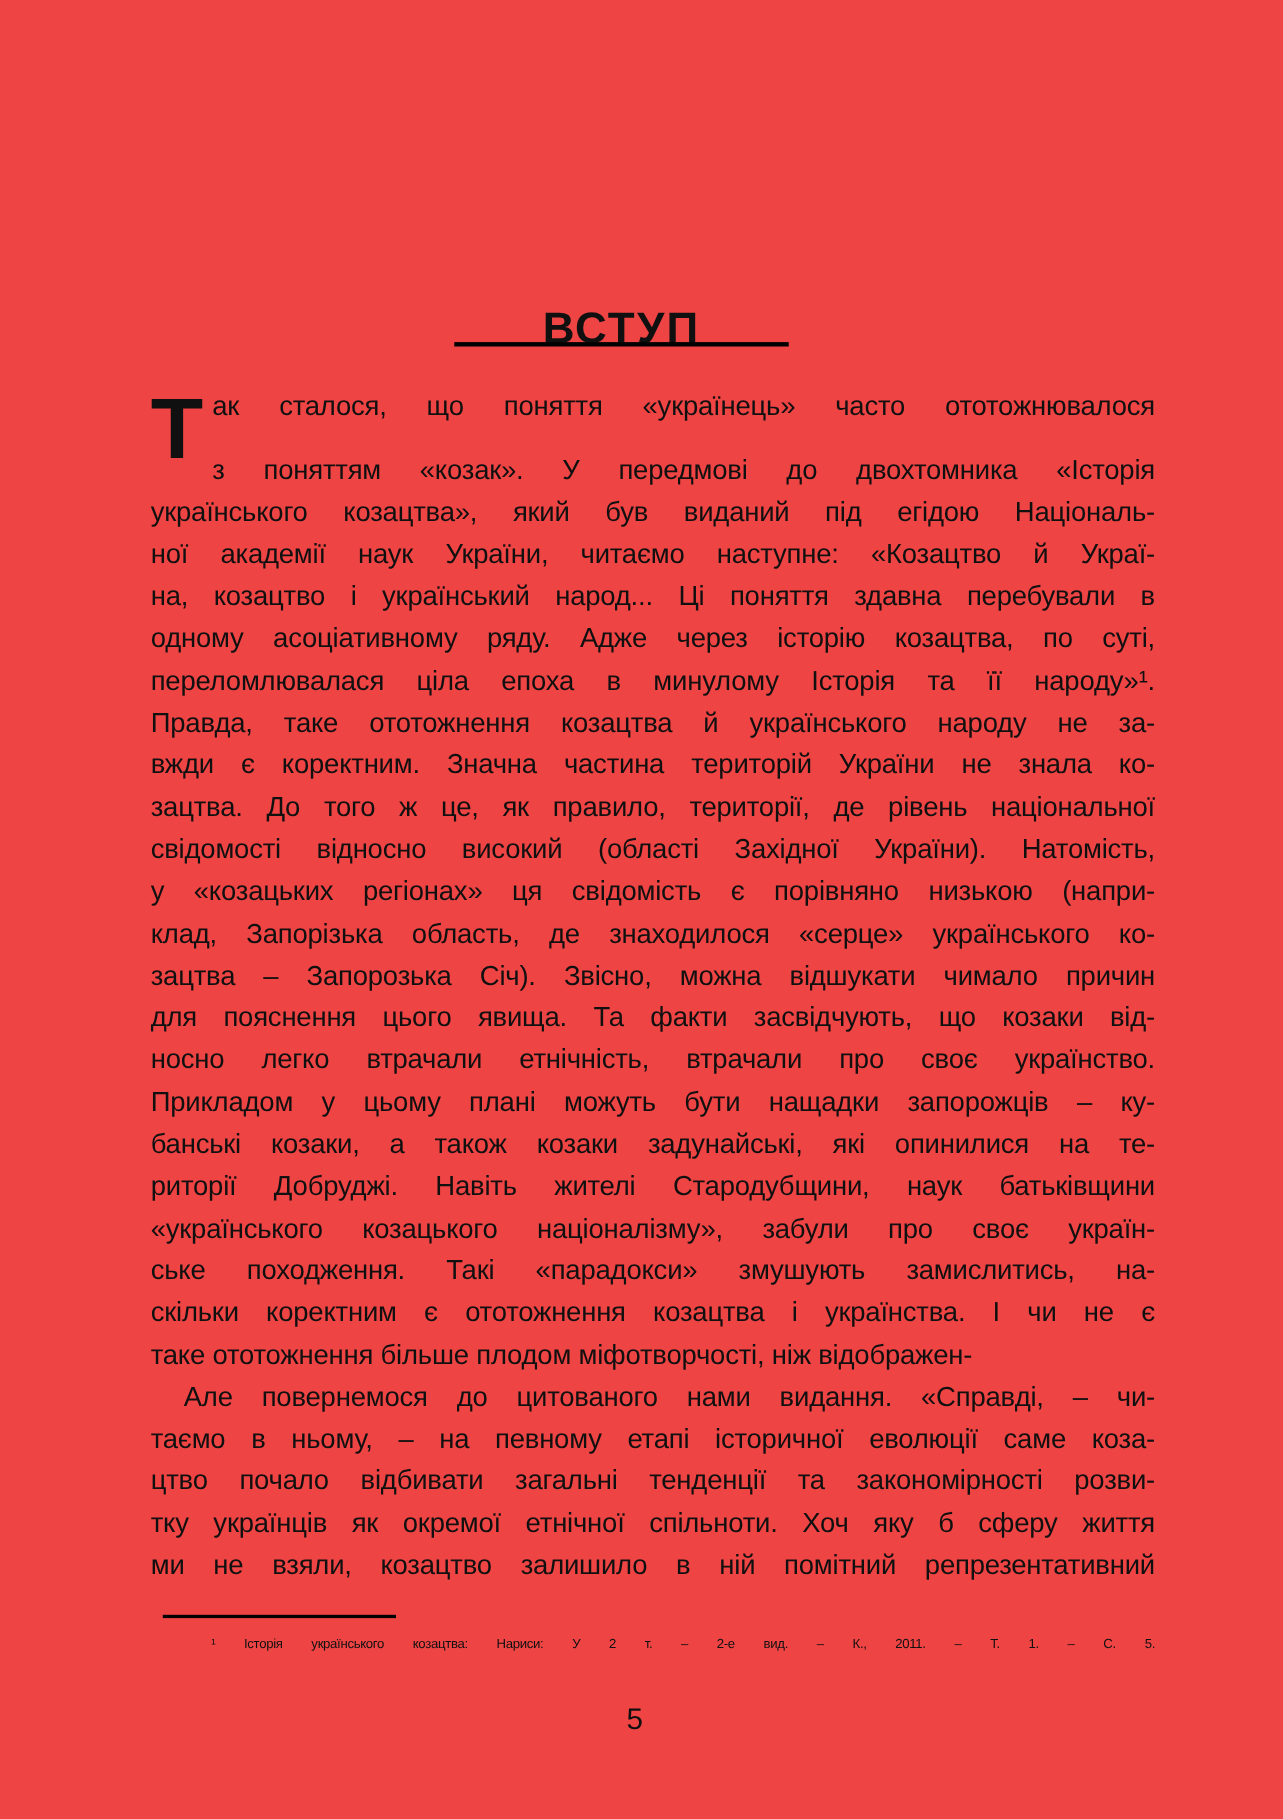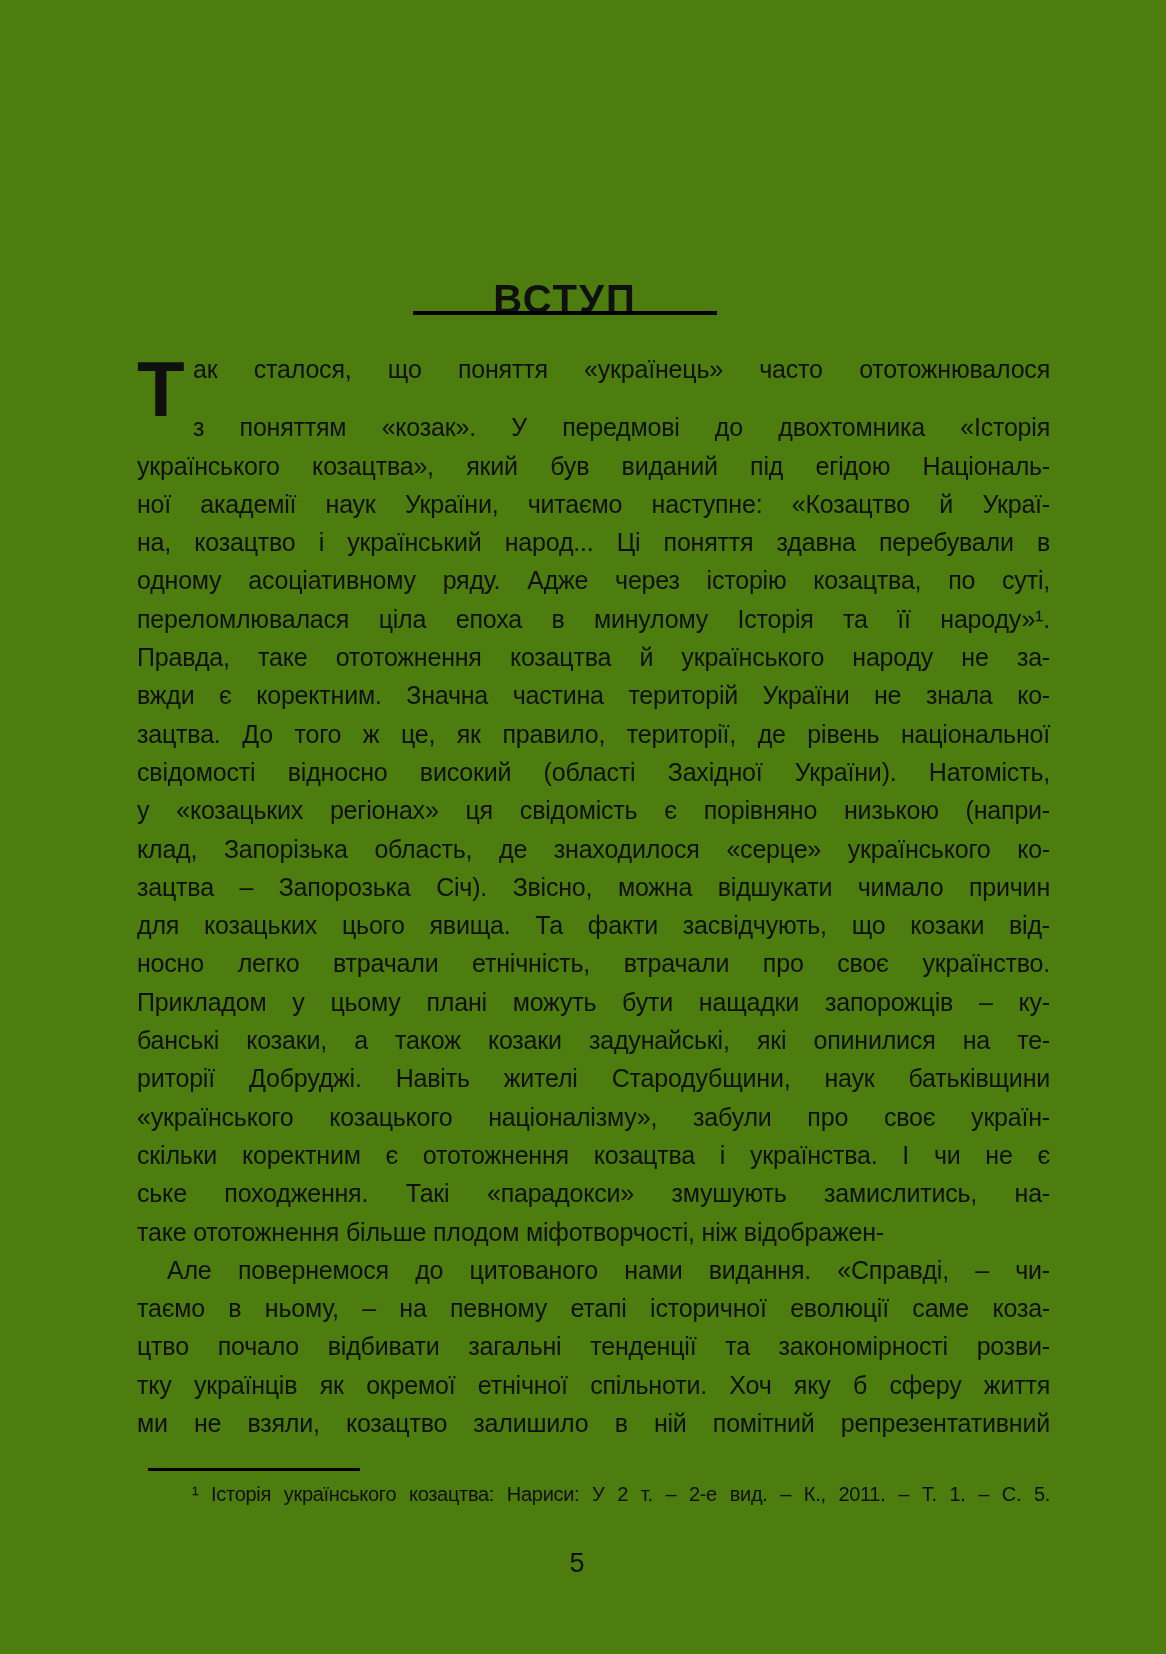--- a/index.html
+++ b/index.html
@@ -4,21 +4,21 @@
 <style>
   html, body {
     margin: 0;
     padding: 0;
     background: #ffffff;
   }
   .page {
     position: relative;
     width: 1166px;
     height: 1654px;
-    background: #4d7c0f;
+    background: #ef4444;
     font-family: "Liberation Sans", sans-serif;
     color: #101010;
     overflow: hidden;
     margin: 0 auto;
   }
   .chapter-title {
     position: absolute;
     top: 250px;
     left: 0;
     width: 1166px;
@@ -85,21 +85,21 @@
     height: 3px;
     background: #000000;
   }
   .footnote-line {
     position: absolute;
     left: 137px;
     top: 1479px;
     width: 913px;
     box-sizing: border-box;
     padding-left: 55px;
-    font-size: 20px;
+    font-size: 12px;
     line-height: 30px;
     letter-spacing: -0.3px;
     text-align: justify;
     text-align-last: justify;
   }
   .page-number {
     position: absolute;
     top: 1548px;
     left: 0;
     width: 1166px;
@@ -129,28 +129,28 @@
           <div class="line">на, козацтво і український народ... Ці поняття здавна перебували в</div>
           <div class="line">одному асоціативному ряду. Адже через історію козацтва, по суті,</div>
           <div class="line">переломлювалася ціла епоха в минулому Історія та її народу»¹.</div>
           <div class="line">Правда, таке ототожнення козацтва й українського народу не за-</div>
           <div class="line">вжди є коректним. Значна частина територій України не знала ко-</div>
           <div class="line">зацтва. До того ж це, як правило, території, де рівень національної</div>
           <div class="line">свідомості відносно високий (області Західної України). Натомість,</div>
           <div class="line">у «козацьких регіонах» ця свідомість є порівняно низькою (напри-</div>
           <div class="line">клад, Запорізька область, де знаходилося «серце» українського ко-</div>
           <div class="line">зацтва – Запорозька Січ). Звісно, можна відшукати чимало причин</div>
-          <div class="line">для козацьких цього явища. Та факти засвідчують, що козаки від-</div>
+          <div class="line">для пояснення цього явища. Та факти засвідчують, що козаки від-</div>
           <div class="line">носно легко втрачали етнічність, втрачали про своє українство.</div>
           <div class="line">Прикладом у цьому плані можуть бути нащадки запорожців – ку-</div>
           <div class="line">банські козаки, а також козаки задунайські, які опинилися на те-</div>
           <div class="line">риторії Добруджі. Навіть жителі Стародубщини, наук батьківщини</div>
           <div class="line">«українського козацького націоналізму», забули про своє україн-</div>
+          <div class="line">ське походження. Такі «парадокси» змушують замислитись, на-</div>
           <div class="line">скільки коректним є ототожнення козацтва і українства. І чи не є</div>
-          <div class="line">ське походження. Такі «парадокси» змушують замислитись, на-</div>
           <div class="line">таке ототожнення більше плодом міфотворчості, ніж відображен-</div>
         </div>
     </div>
 
     <div class="para para-2">
       <div>
           <div class="line">Але повернемося до цитованого нами видання. «Справді, – чи-</div>
           <div class="line">таємо в ньому, – на певному етапі історичної еволюції саме коза-</div>
           <div class="line">цтво почало відбивати загальні тенденції та закономірності розви-</div>
           <div class="line">тку українців як окремої етнічної спільноти. Хоч яку б сферу життя</div>

